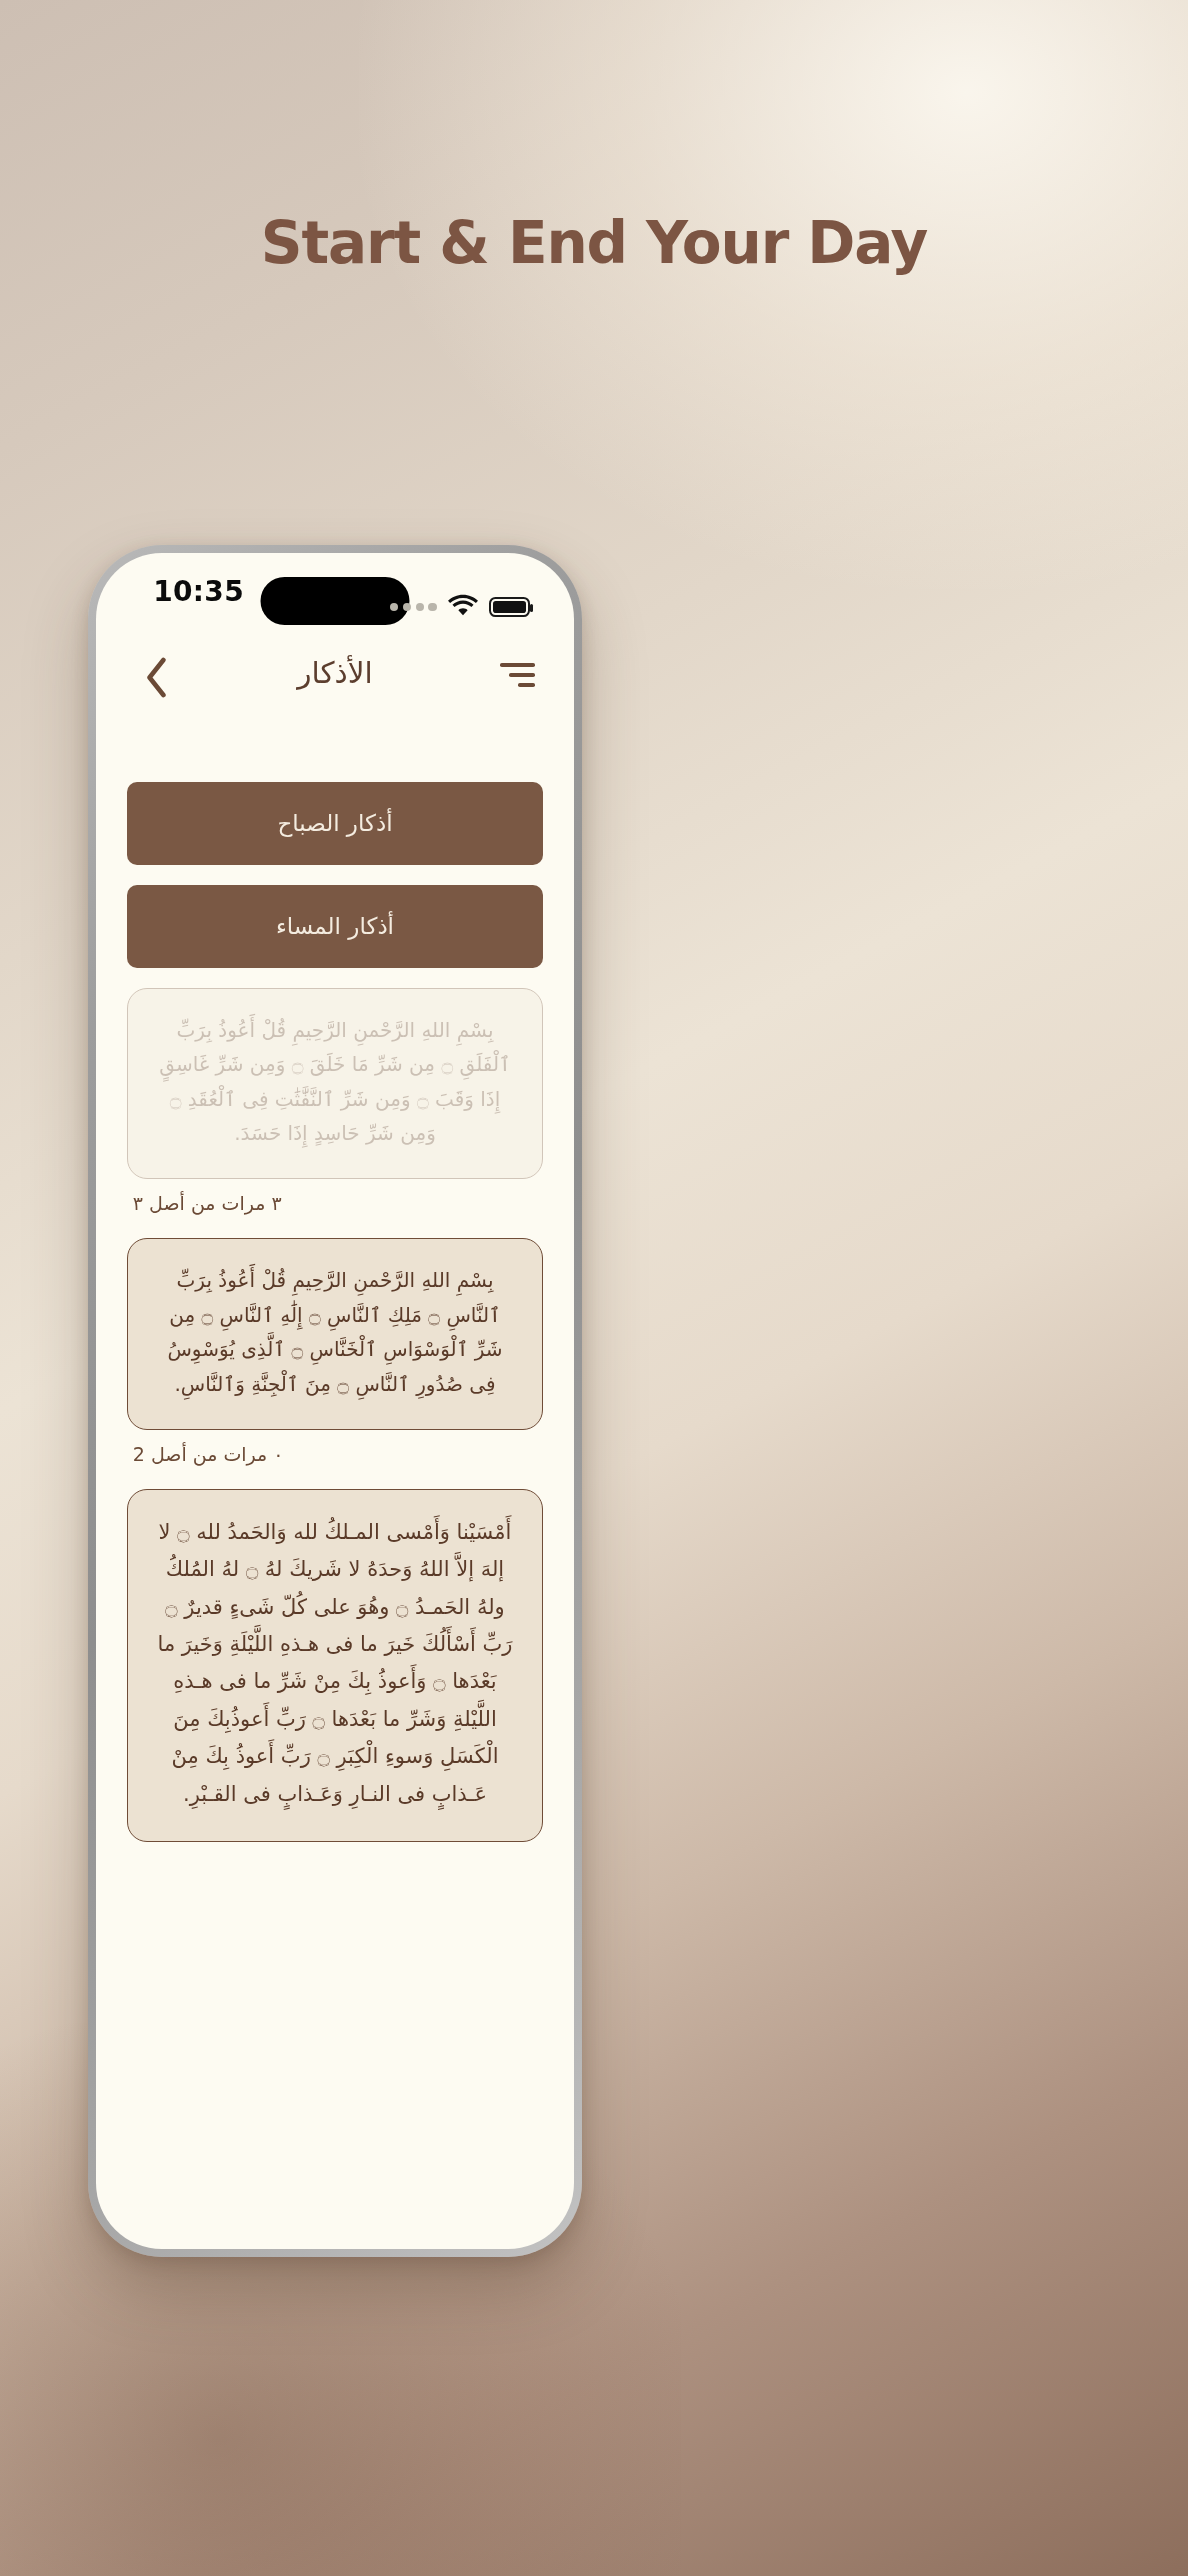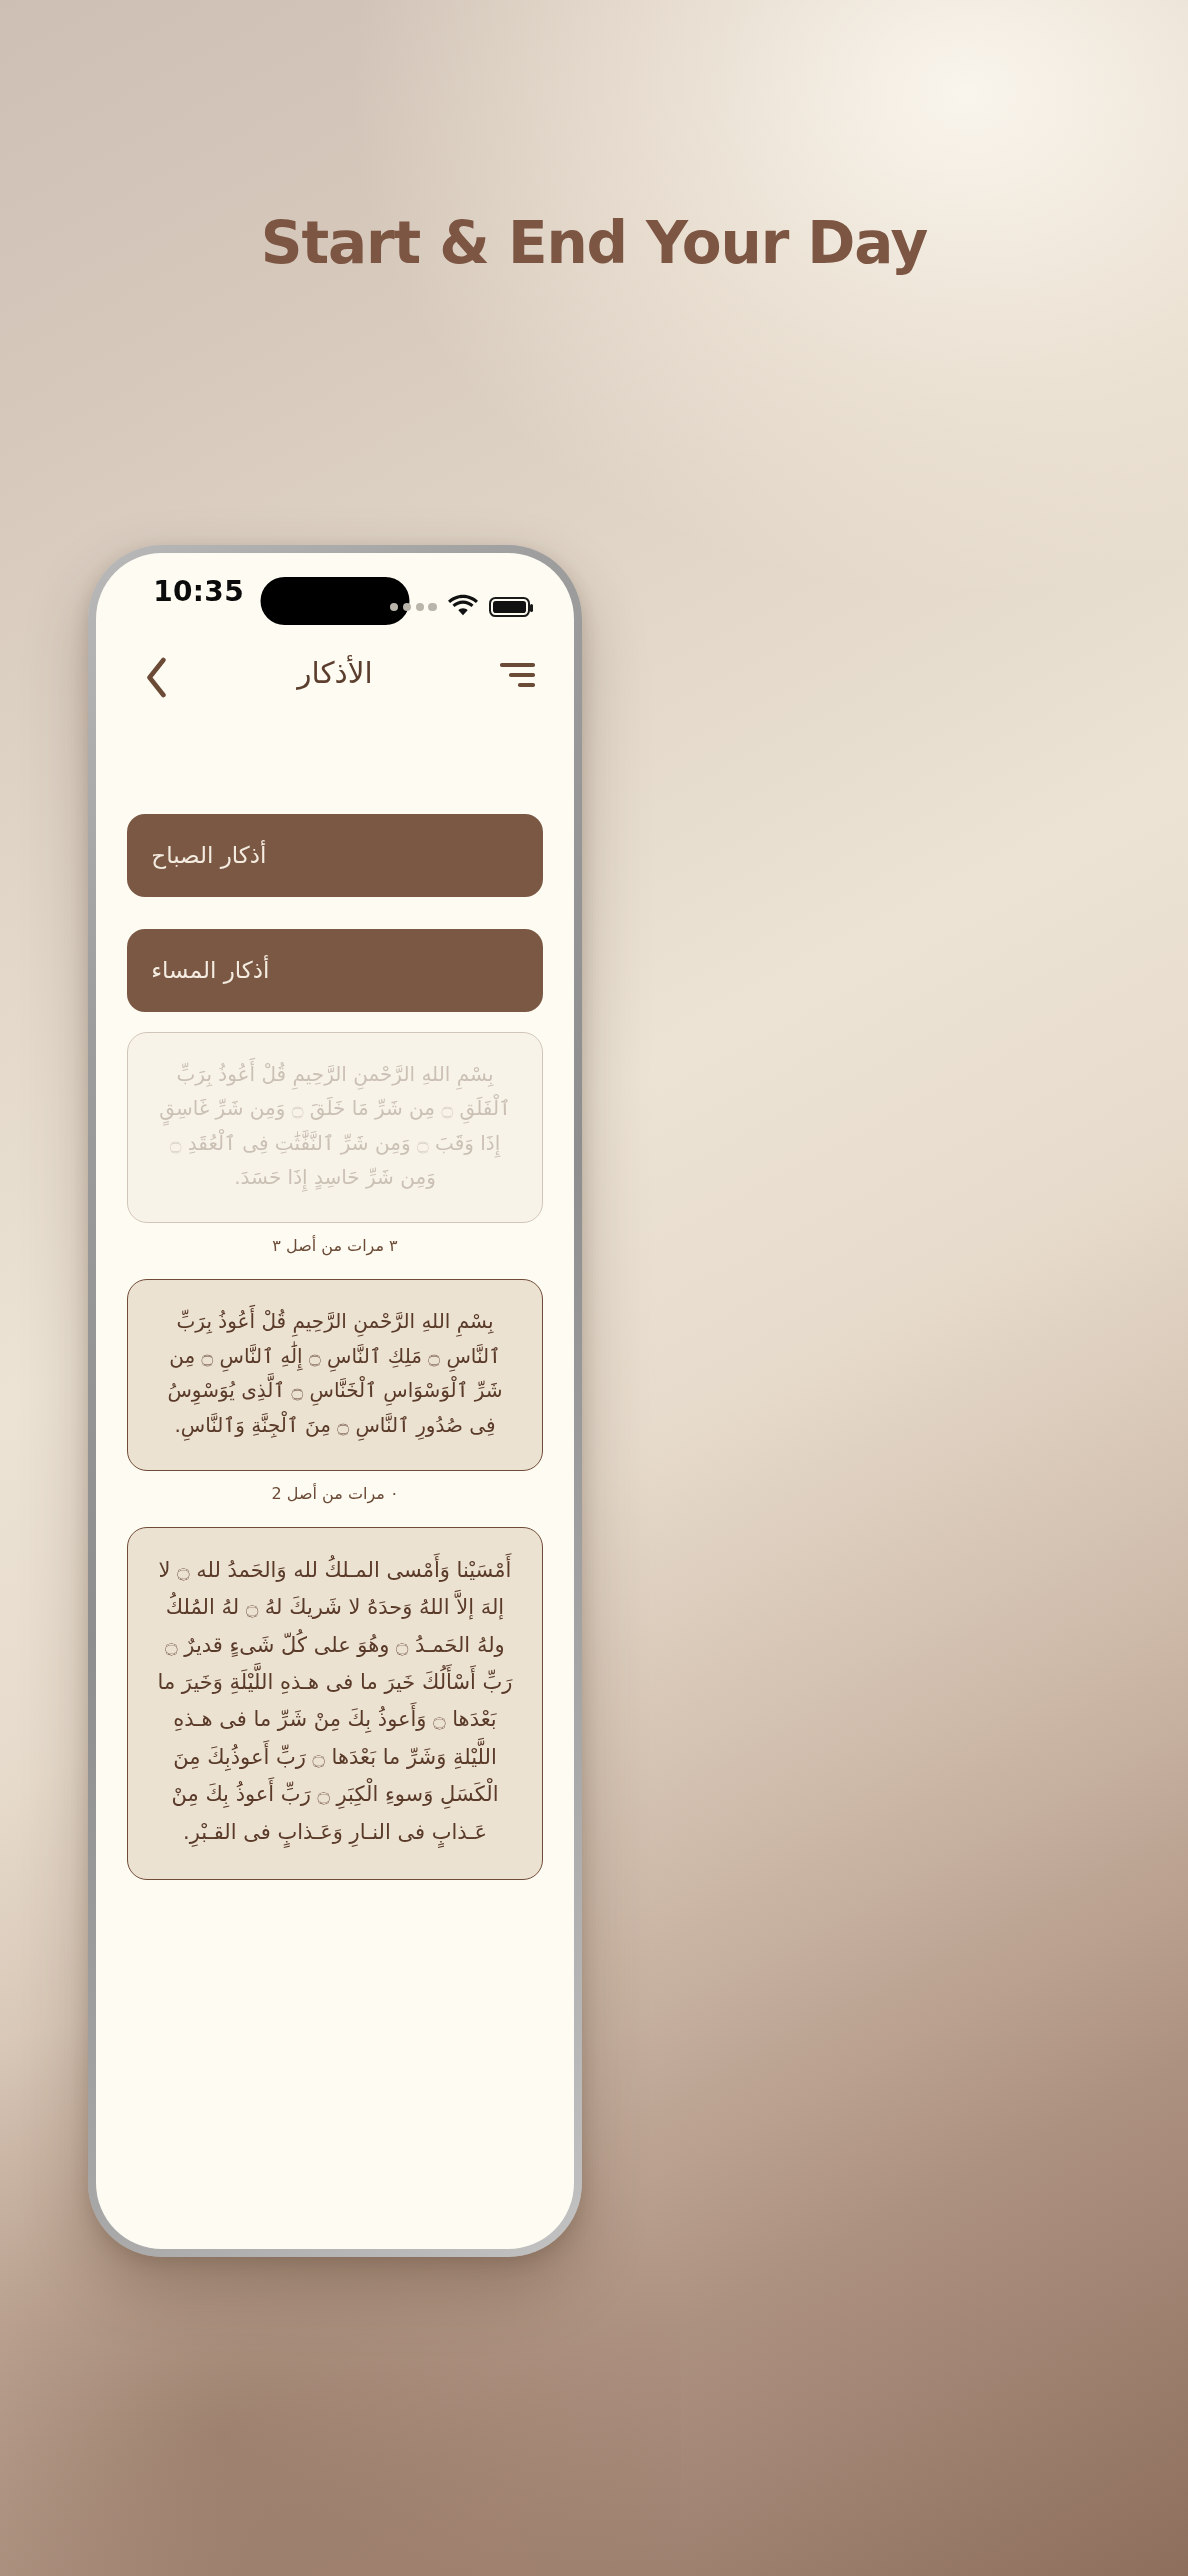--- a/index.html
+++ b/index.html
@@ -170,29 +170,28 @@
   .menu-btn i:nth-child(2){ width:26px; }
   .menu-btn i:nth-child(3){ width:16.6px; }
 
   
   .content {
     padding: 29.5px 31px 0 31px;
   }
 
   .pill {
     background: #7a5844;
-    border-radius: 18px;
+    border-radius: 10px;
     height: 83px;
     display: flex;
     align-items: center;
-    justify-content: flex-start;
+    justify-content: center;
     padding: 0 24px;
     margin-bottom: 20px;
     cursor: pointer;
-    margin-top: 32px;
   }
   .pill span {
     color: #f4ece0;
     font-family: "DejaVu Sans", sans-serif;
     font-size: 23px;
     direction: rtl;
   }
 
   .dhikr-card {
     border: 1.8px solid #6f4c37;
@@ -208,24 +207,24 @@
     color: #5a3a28;
     font-size: 20px;
     line-height: 1.72;
   }
   .dhikr-card.faded {
     opacity: 0.30;
   }
 
   .counter {
     direction: rtl;
-    text-align: center;
+    text-align: left;
     font-family: "DejaVu Sans", sans-serif;
     color: #6b4a36;
-    font-size: 16px;
+    font-size: 19px;
     margin: 13px 5.5px 24px 5.5px;
   }
 
   .card-big p { font-size: 21px; line-height: 1.78; }
 </style>
 </head>
 <body>
 
 <div class="bloom"></div>
 <div class="bloom-b"></div>

